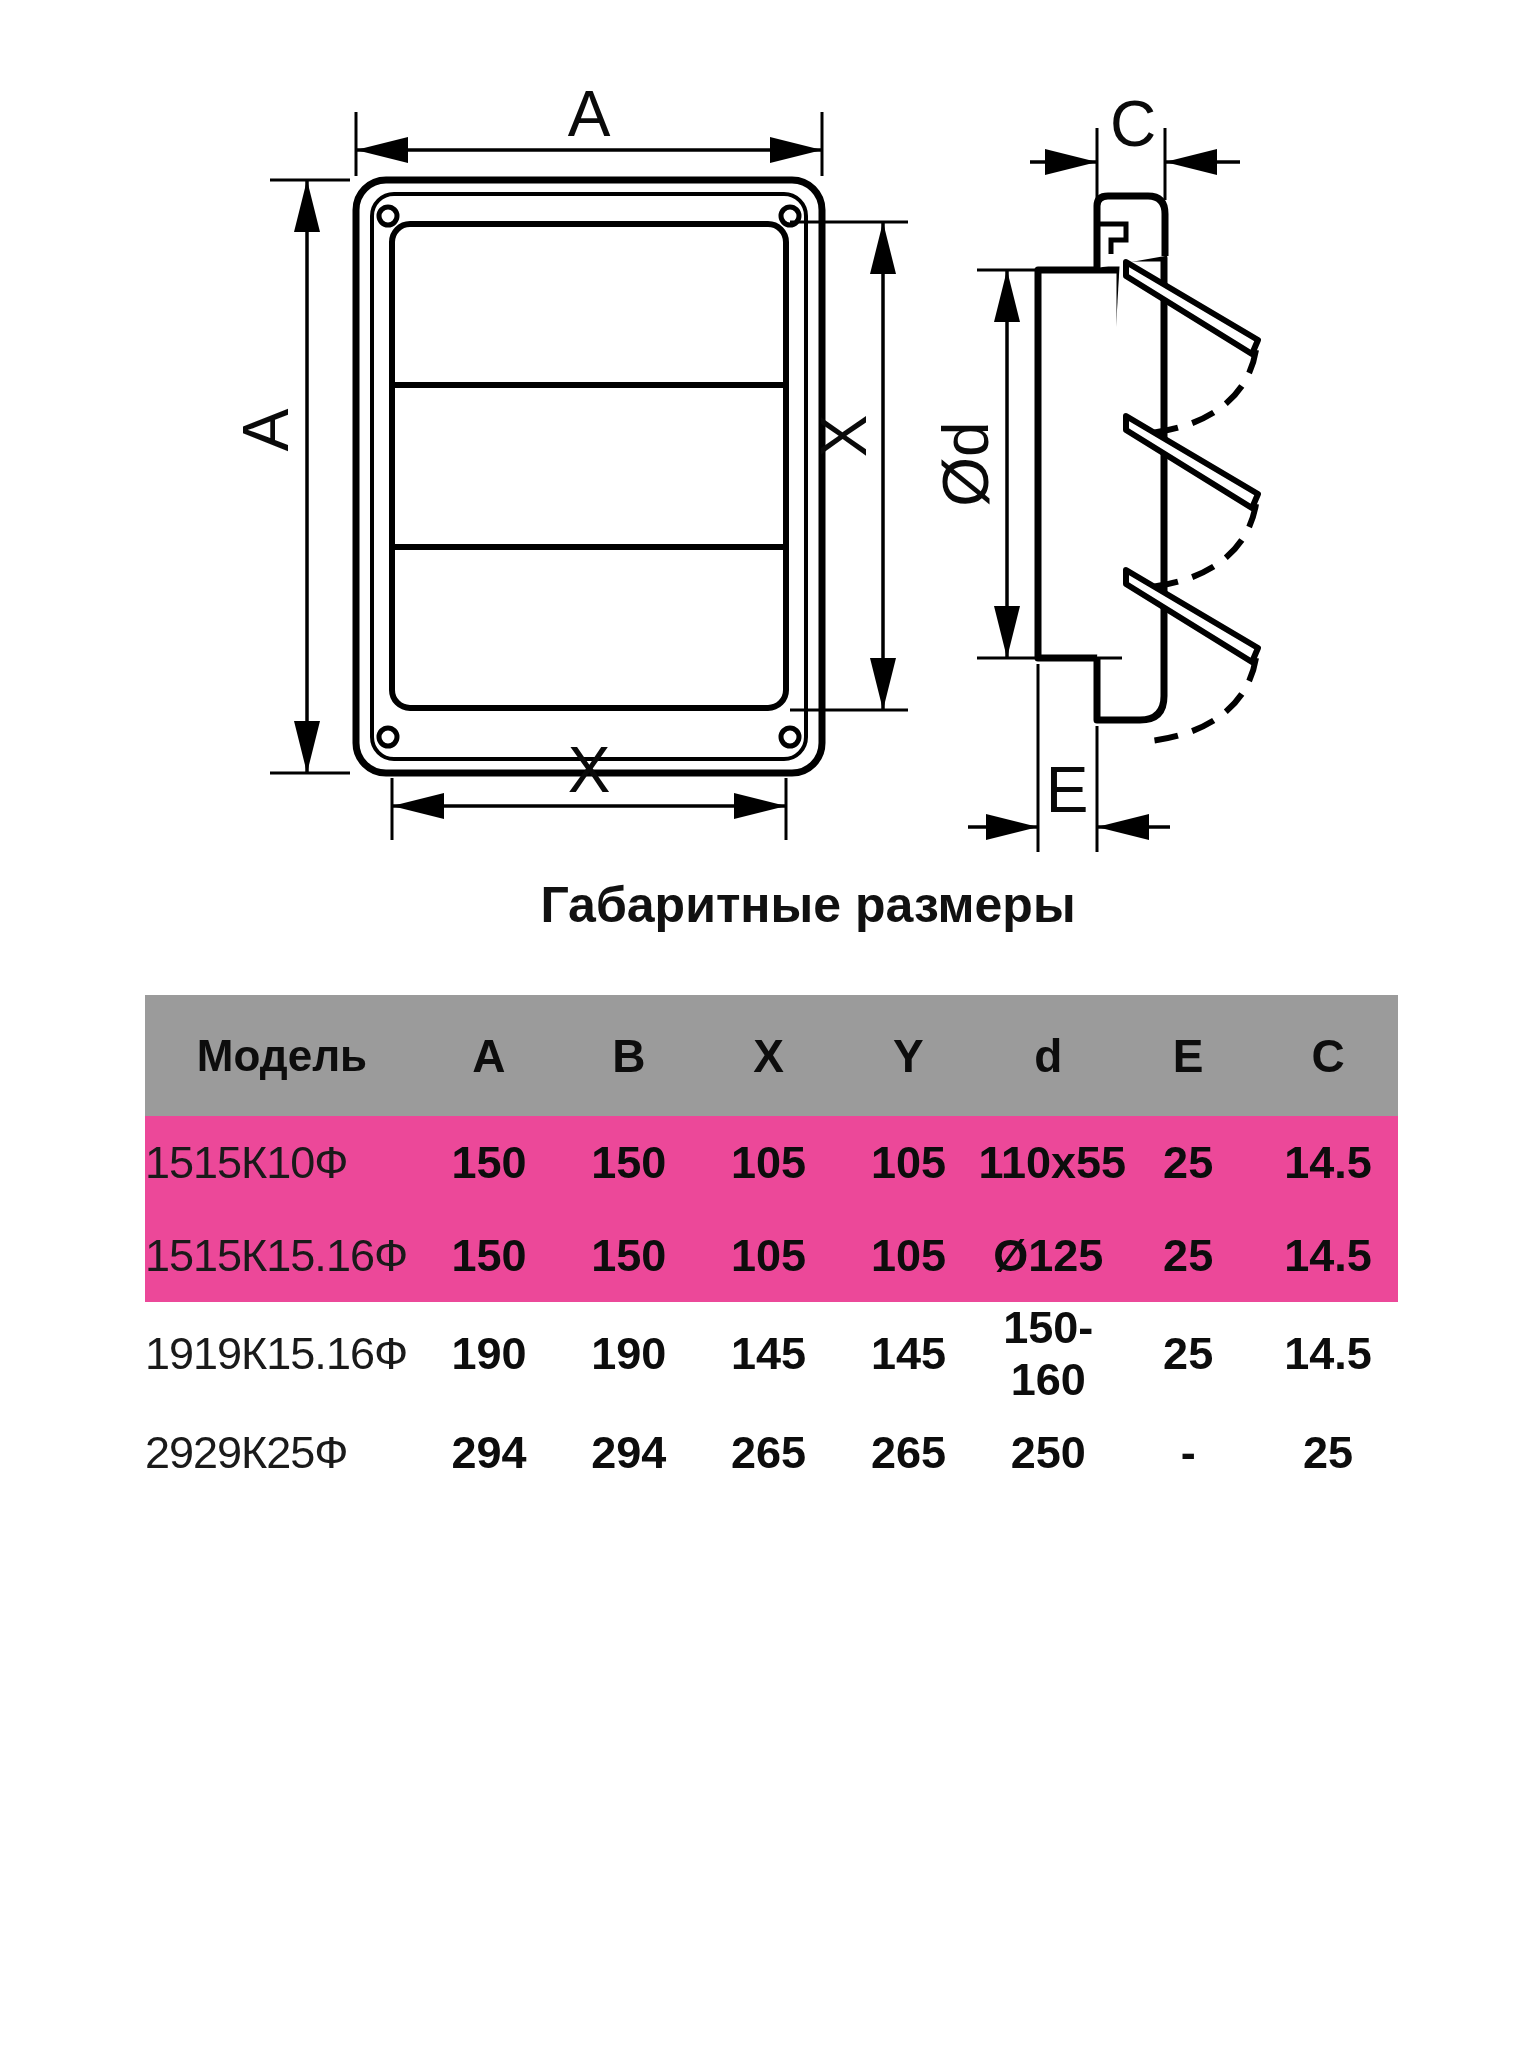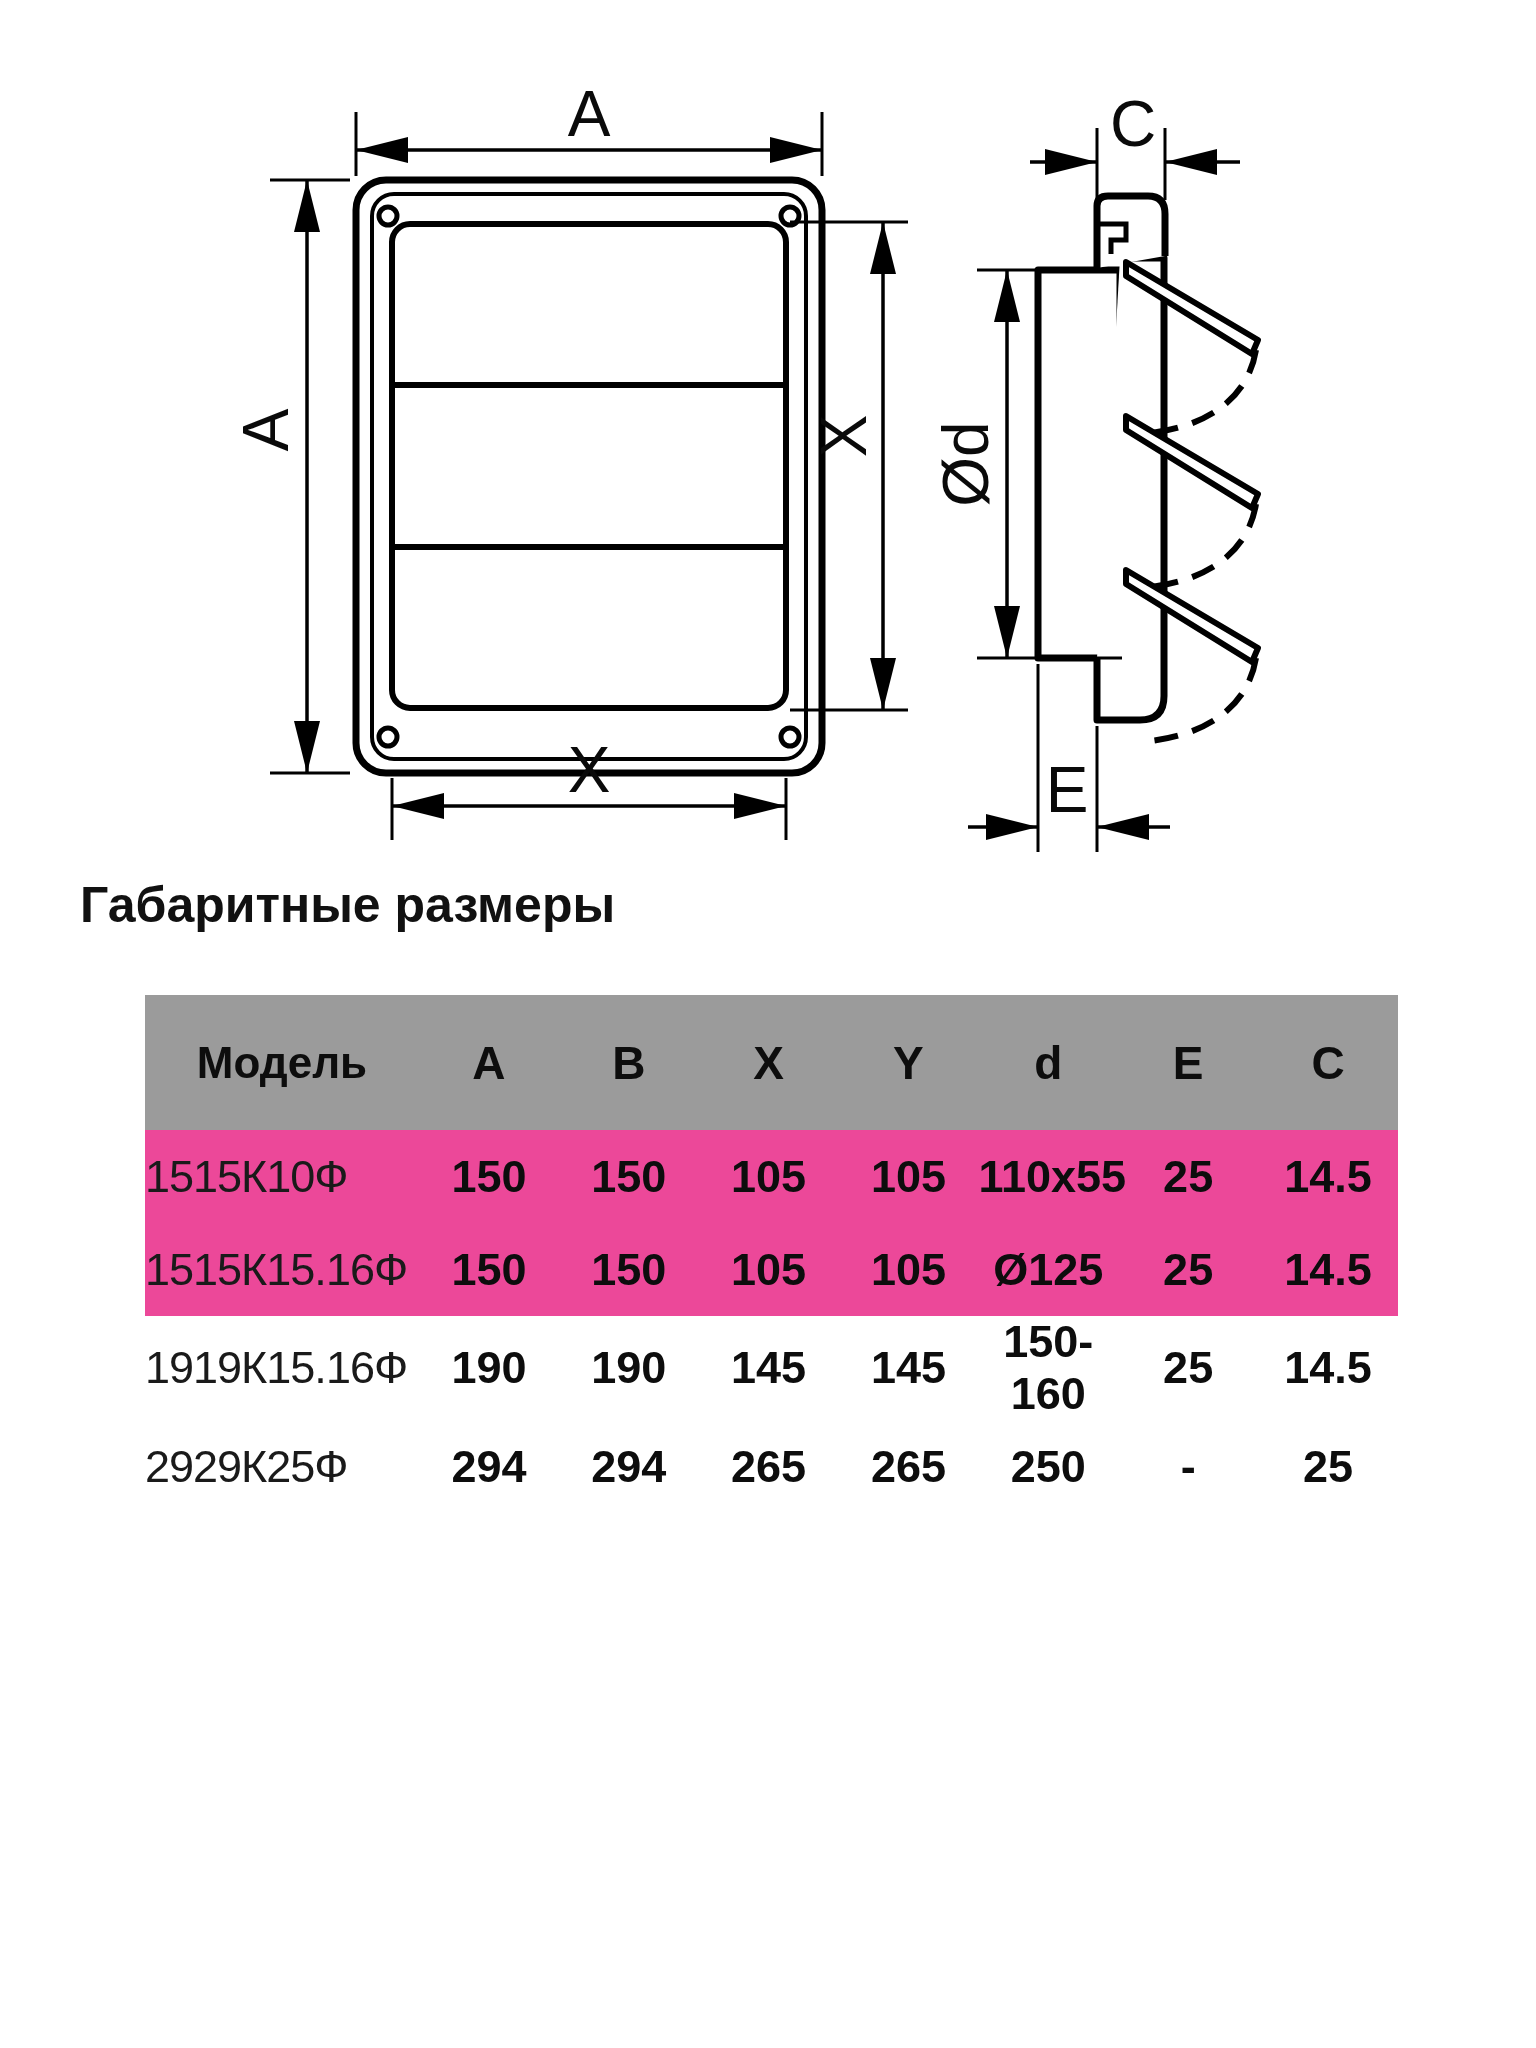--- a/index.html
+++ b/index.html
@@ -23,31 +23,31 @@
   .dimlabel{
     font-family:"Liberation Sans", sans-serif;
     font-size:64px;font-weight:400;fill:#0a0a0a;
   }
   .flap{fill:#ffffff;stroke:#000;stroke-width:6;stroke-linejoin:round;}
   .swing{fill:none;stroke:#000;stroke-width:6;stroke-dasharray:24 15;stroke-linecap:butt;}
   .detail{fill:none;stroke:#000;stroke-width:5;stroke-linejoin:miter;}
   
   .drawing-title{
     position:absolute;left:80px;top:876px;width:1456px;
-    text-align:left;
+    text-align:center;
     font-size:50px;font-weight:700;color:#111;
     letter-spacing:0;
   }
   
   .spec-table{
     position:absolute;left:145px;top:995px;width:1253px;
     border-collapse:collapse;table-layout:fixed;
   }
   .spec-table th,.spec-table td{padding:0;border:none;vertical-align:middle;}
-  .spec-table thead tr{height:135px;}
+  .spec-table thead tr{height:121px;}
   .spec-table tbody tr{height:93px;}
   .spec-table tbody tr.shaded{background:#ec4899;}
   .header-row{background:#9b9b9b;}
   .model-header{
     text-align:center;font-size:44px;font-weight:700;color:#0d0d0d;
   }
   .col-header{
     text-align:center;font-size:46px;font-weight:700;color:#0d0d0d;
   }
   .model-cell{

